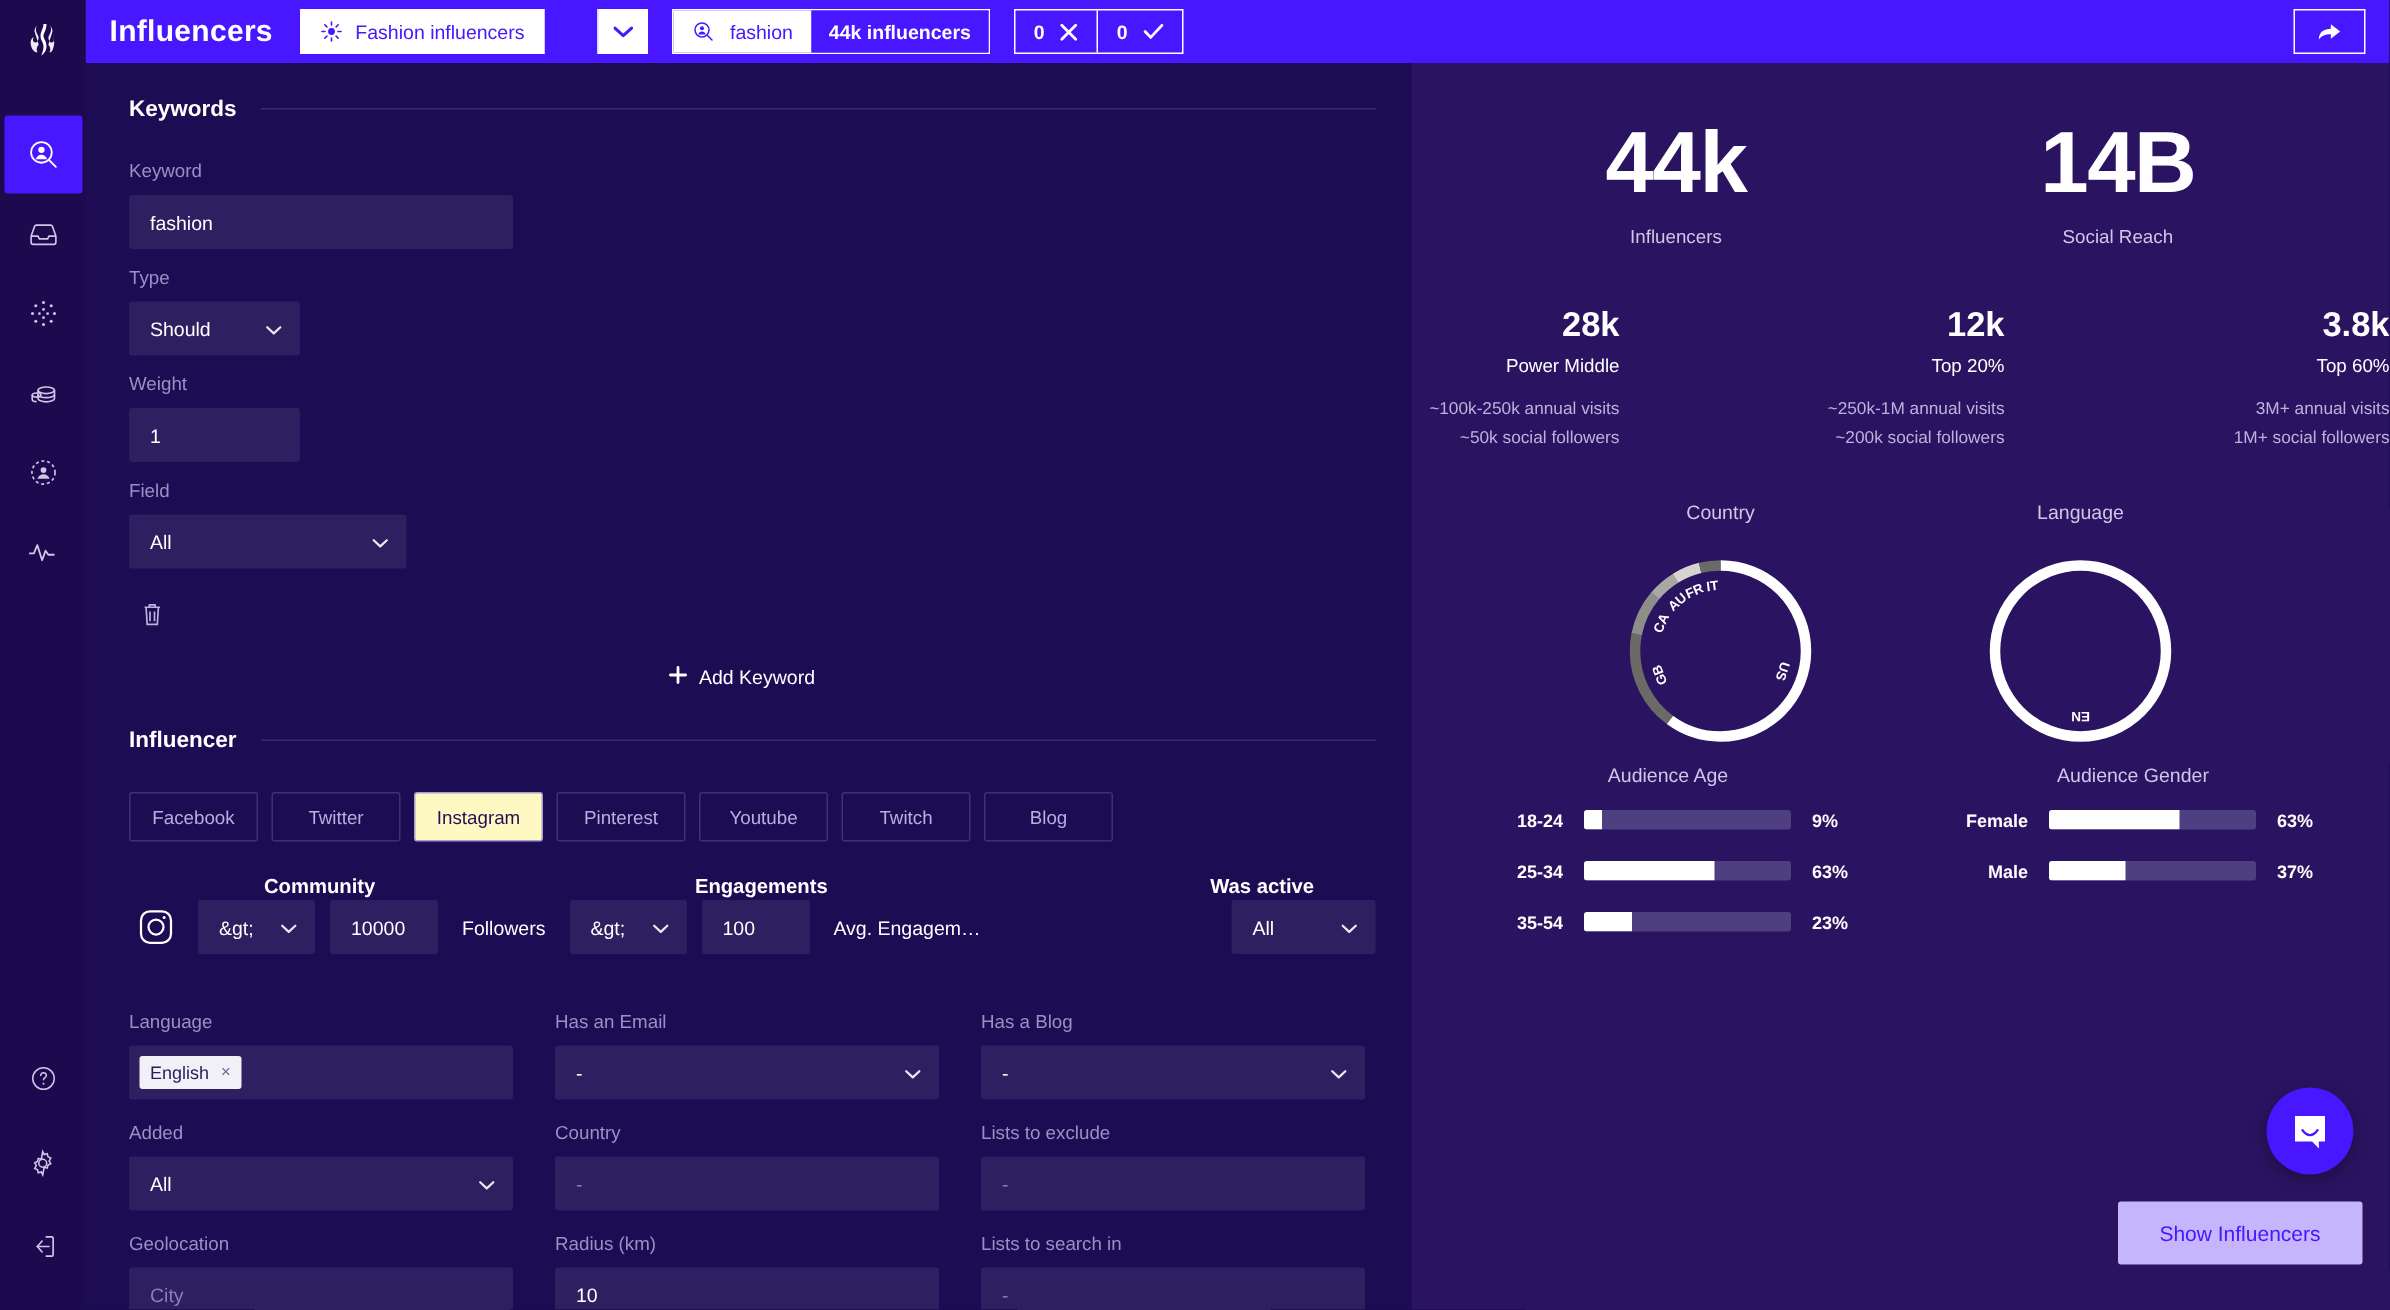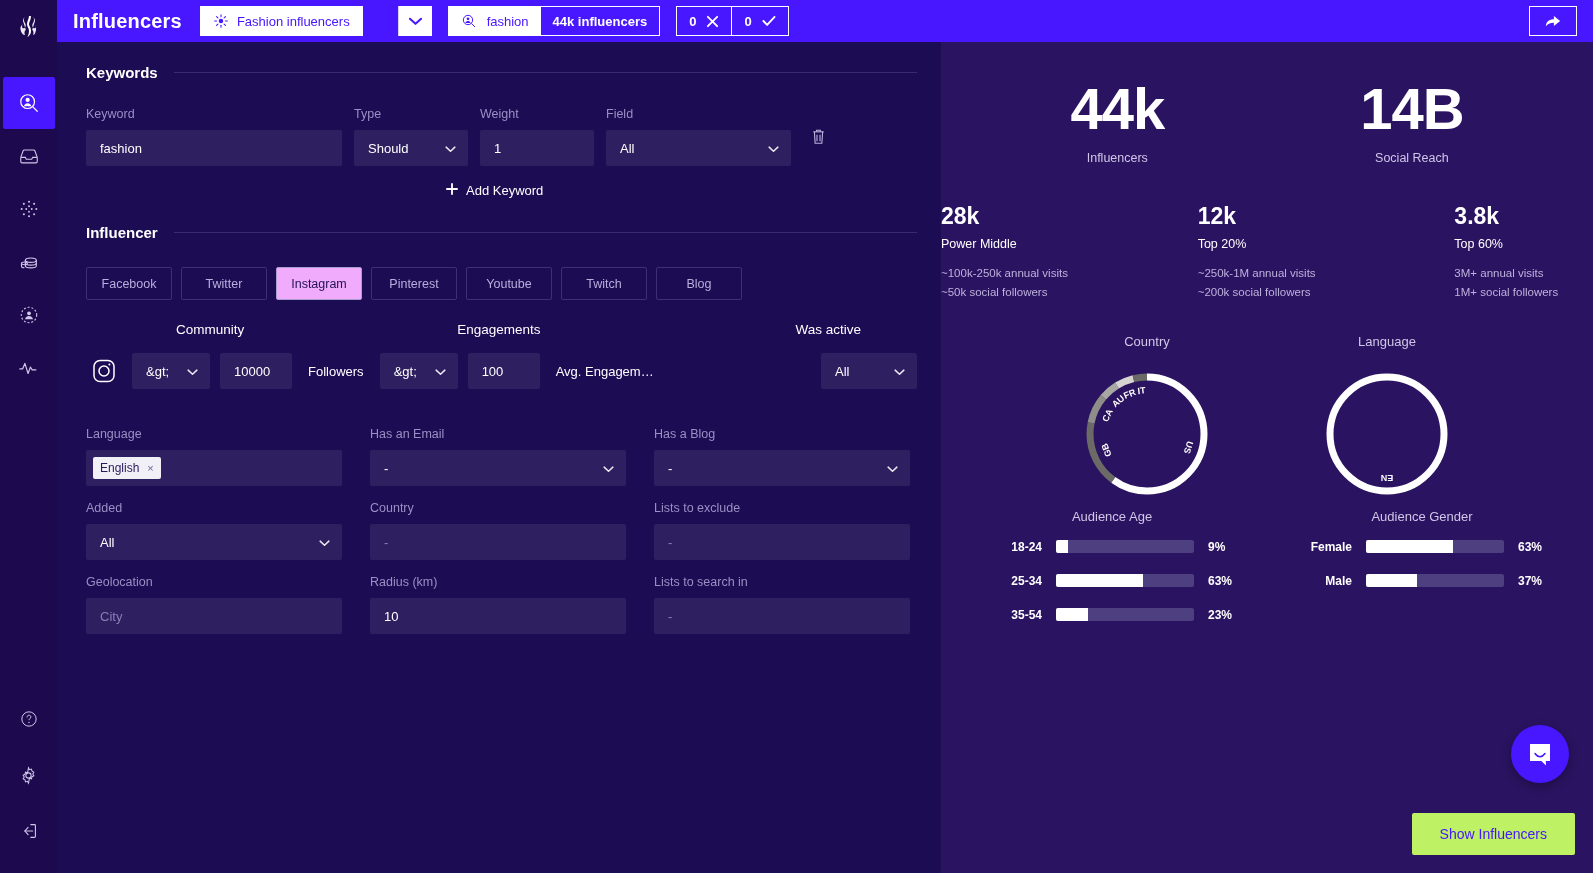--- a/index.html
+++ b/index.html
@@ -93,37 +93,37 @@
     width: 100%; display: flex; align-items: center;
   }
   .inp.placeholder { color: #8b7db5; }
   .sel {
     background: #2e2060; height: 36px; border-radius: 2px; color: #fff;
     font-size: 13px; padding: 0 12px 0 14px; display: flex; align-items: center;
     justify-content: space-between; cursor: pointer; width: 100%;
   }
   .sel .cv { opacity: .9; margin-left: 8px; }
 
-  .kw-row { display: flex; align-items: center; gap: 12px; }
+  .kw-row { display: flex; align-items: flex-start; gap: 12px; flex-direction: column; }
   .kw-c1 { width: 256px; } .kw-c2 { width: 114px; } .kw-c3 { width: 114px; } .kw-c4 { width: 185px; }
   .trash { width: 30px; height: 36px; display: flex; align-items: center; justify-content: center; cursor: pointer; }
   .add-kw {
     color: #fff; font-size: 13px; display: flex; align-items: flex-start; gap: 8px;
     margin: 17px 0 0 360px; cursor: pointer; width: fit-content;
   }
 
   .net-tabs { display: flex; gap: 9px; margin-bottom: 22px; }
   .net-tab {
     height: 33px; min-width: 86px; border: 1px solid #3f2f7a; border-radius: 2px;
     display: flex; align-items: center; justify-content: center;
     color: #b9aedd; font-size: 12.5px; padding: 0 14px; cursor: pointer; background: transparent;
   }
-  .net-tab.active { background: #f0abfc; color: #221056; border-color: #a99dd0; }
-
-  .grp-labels { display: flex; color: #fff; font-size: 13.5px; font-weight: normal; margin-bottom: 16px; }
+  .net-tab.active { background: #fef9c3; color: #221056; border-color: #a99dd0; }
+
+  .grp-labels { display: flex; color: #fff; font-size: 13.5px; font-weight: bold; margin-bottom: 2px; }
   .grp-community { margin-left: 90px; }
   .grp-engage { margin-left: 213px; }
   .grp-active { margin-left: 255px; }
 
   .cond-row { display: flex; align-items: center; gap: 10px; margin-bottom: 38px; }
   .ig-icon { width: 36px; height: 36px; display: flex; align-items: center; justify-content: center; }
   .op-sel { width: 78px; }
   .num-inp { width: 72px; }
   .cond-text { color: #fff; font-size: 13px; margin: 0 6px; white-space: nowrap; }
   .active-sel { width: 96px; margin-left: auto; }
@@ -139,21 +139,21 @@
   }
   .tag .x { color: #6b5f99; font-size: 11px; }
 
   
   .big-stats { display: flex; justify-content: center; gap: 196px; padding-top: 38px; }
   .bs { text-align: center; }
   .bs-num { color: #fff; font-size: 58px; font-weight: bold; line-height: 1; letter-spacing: -1px; }
   .bs-lbl { color: #cfc6e8; font-size: 12.5px; margin-top: 13px; }
 
   .tier-row { display: flex; justify-content: center; gap: 118px; margin-top: 38px; }
-  .tier { text-align: left; width: 170px; }
+  .tier { text-align: right; width: 170px; }
   .tier-num { color: #fff; font-size: 23px; font-weight: bold; }
   .tier-lbl { color: #fff; font-size: 12.5px; margin-top: 7px; }
   .tier-sub { color: #bdb2dd; font-size: 11.5px; margin-top: 13px; line-height: 1.65; }
 
   .donuts { display: flex; justify-content: center; gap: 90px; margin-top: 32px; }
   .donut-wrap { text-align: center; position: relative; }
   .donut-title { color: #cfc6e8; font-size: 13px; margin-bottom: 10px; }
   .donut-svg { display: block; }
   .donut-lbl { fill: #fff; font-size: 9px; font-family: "Liberation Sans", sans-serif; font-weight: bold; }
 
@@ -163,21 +163,21 @@
   .bar-line { display: flex; align-items: center; margin-bottom: 20px; }
   .bar-lbl { color: #fff; font-size: 12px; font-weight: bold; width: 56px; text-align: right; }
   .bar-track {
     height: 13px; background: #4d3f80; border-radius: 2px; margin: 0 14px;
     flex: 1; overflow: hidden;
   }
   .bar-fill { height: 13px; background: #ffffff; }
   .bar-pct { color: #fff; font-size: 12px; font-weight: bold; width: 30px; }
 
   .show-btn {
-    position: absolute; right: 18px; bottom: 18px; background: #bef264;
+    position: absolute; right: 18px; bottom: 30px; background: #c4b5fd;
     color: #4817ff; font-size: 14px; padding: 13px 28px; border-radius: 2px;
     cursor: pointer; border: none; font-family: "Liberation Sans", sans-serif;
   }
   .chat-bubble {
     position: absolute; right: 24px; bottom: 90px; width: 58px; height: 58px;
     border-radius: 50%; background: #4817ff; display: flex;
     align-items: center; justify-content: center; cursor: pointer;
     box-shadow: 0 3px 10px rgba(0,0,0,.3);
   }
 </style>

